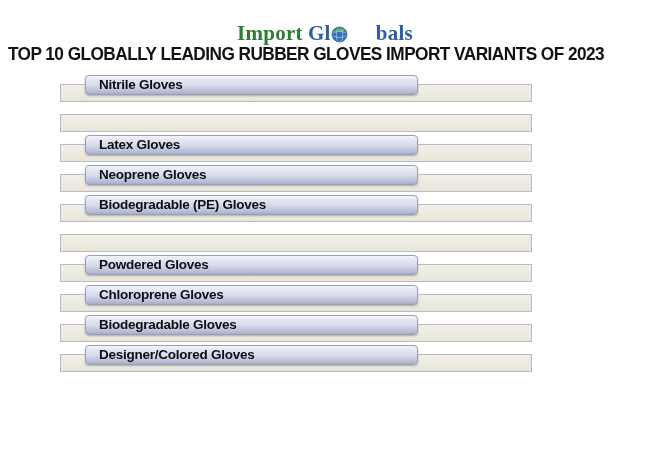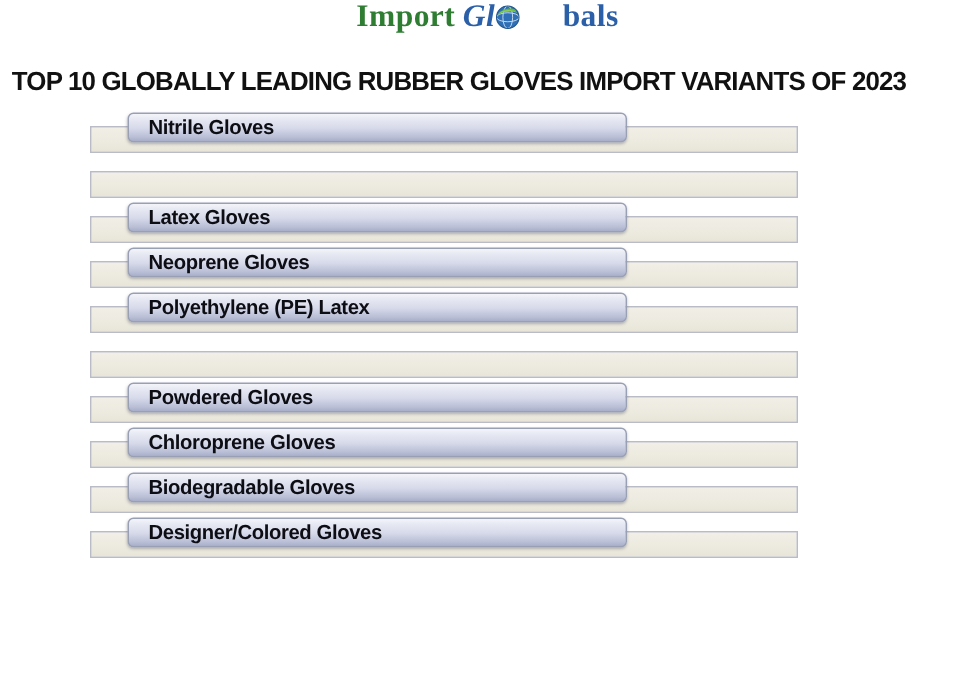--- a/index.html
+++ b/index.html
@@ -13,34 +13,34 @@
     font-family: "Liberation Sans", sans-serif;
     overflow: hidden;
     position: relative;
   }
 
   
   #logo-area {
     width: 650px;
     height: 44px;
     display: flex;
-    align-items: flex-start;
+    align-items: flex-end;
     justify-content: center;
   }
   .logo {
     display: flex;
     align-items: center;
     font-family: "Liberation Serif", serif;
     font-size: 21px;
     font-weight: 700;
     letter-spacing: 0.3px;
     line-height: 1;
     user-select: none;
   }
-  .logo-gl { color: #2b5fa8; font-style: italic; }
+  .logo-gl { color: #2b5fa8; }
   .logo-bals { color: #2b5fa8; margin-left: 28px; }
   .logo-globe {
     position: relative;
     display: inline-block;
     width: 17px;
     height: 17px;
     margin: 0 0px;
     vertical-align: middle;
     top: 1px;
   }
@@ -161,21 +161,21 @@
   <div class="bar-row">
     <div class="bar-track"></div>
     <div class="bar-fill">
       <span class="bar-label">Neoprene Gloves</span>
     </div>
   </div>
 
   <div class="bar-row">
     <div class="bar-track"></div>
     <div class="bar-fill">
-      <span class="bar-label">Polyethylene (PE) Latex</span>
+      <span class="bar-label">Biodegradable (PE) Gloves</span>
     </div>
   </div>
 
   <div class="bar-row">
     <div class="bar-track"></div>
   </div>
 
   <div class="bar-row">
     <div class="bar-track"></div>
     <div class="bar-fill">

